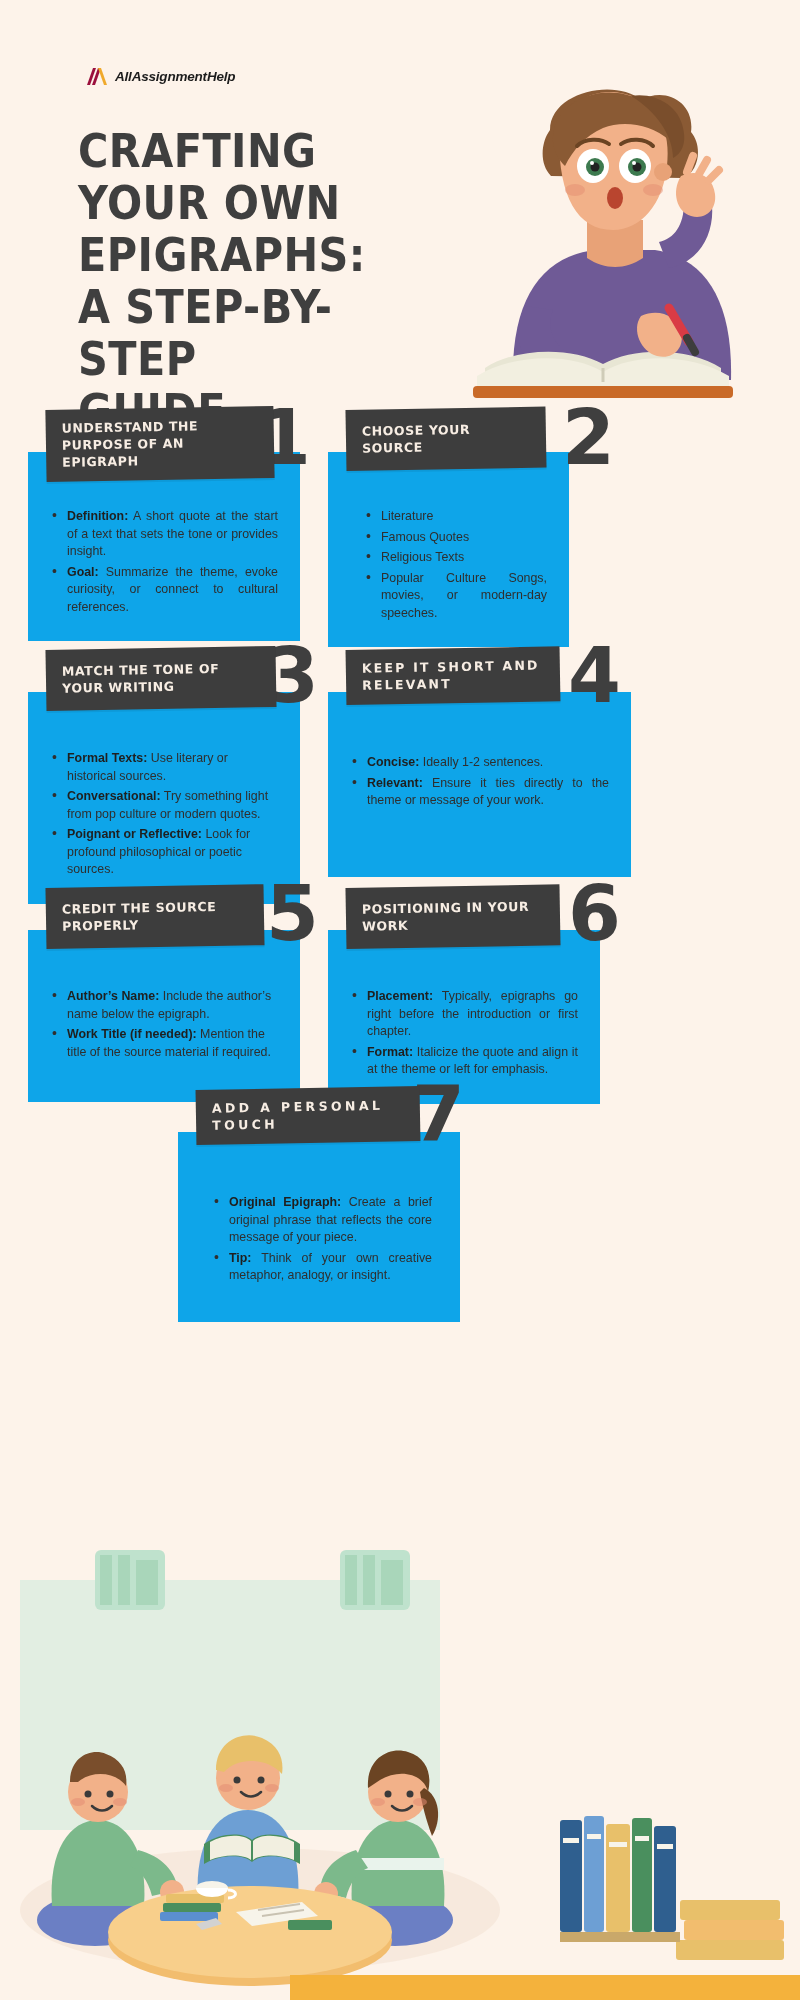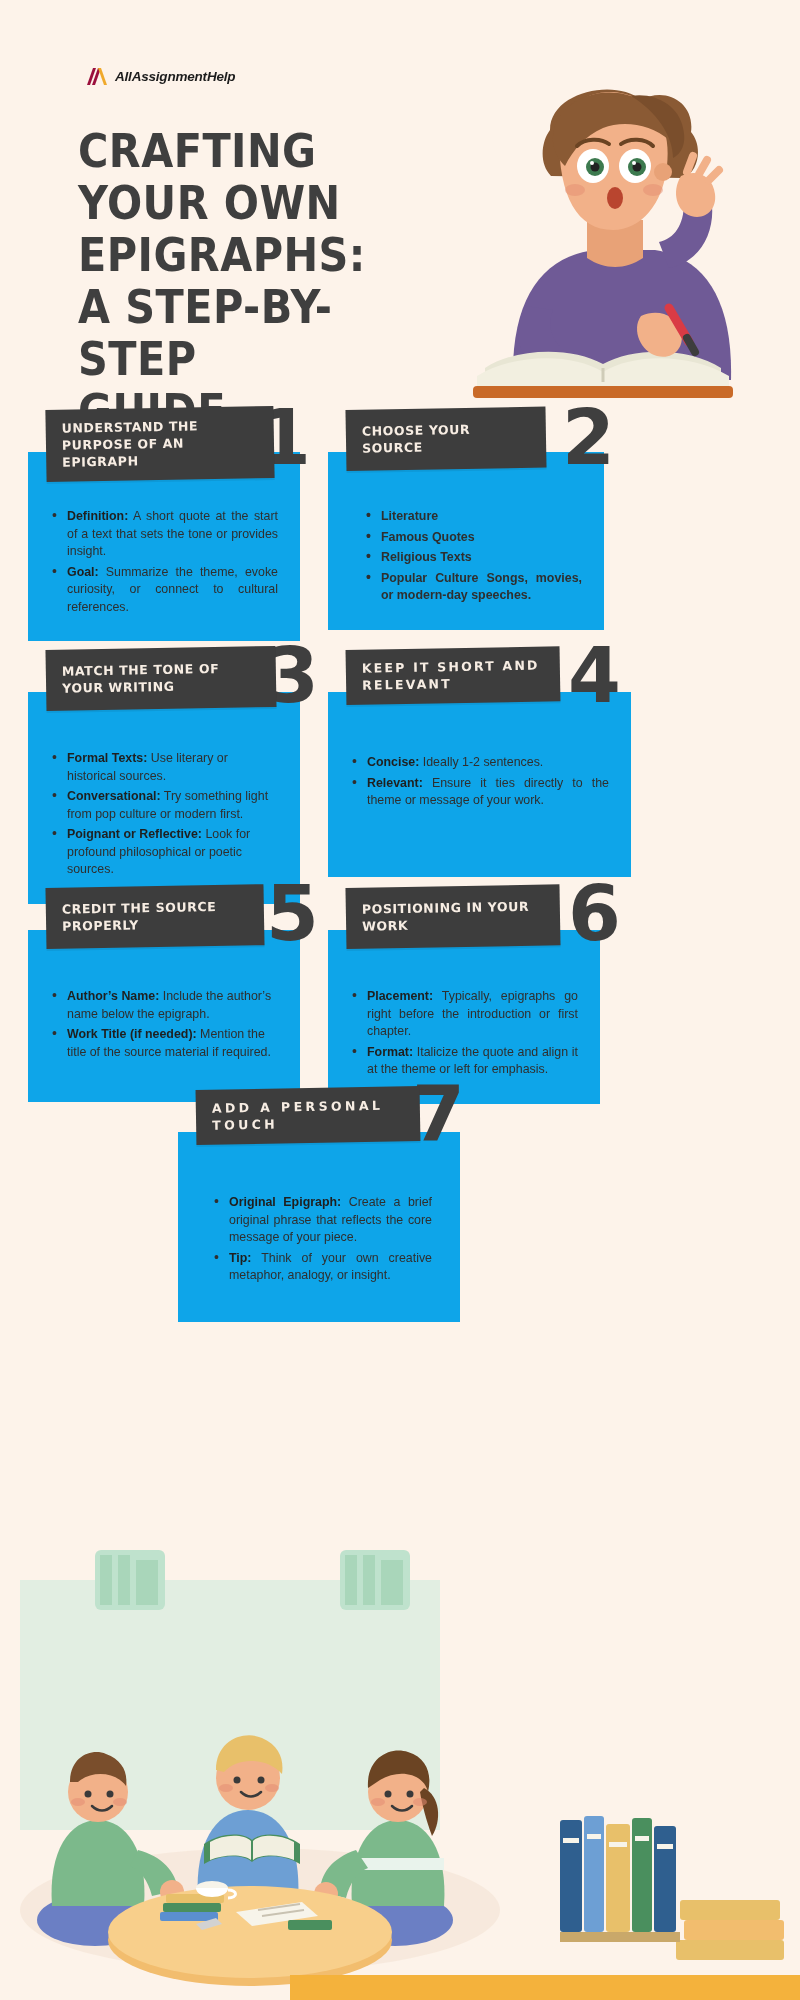--- a/index.html
+++ b/index.html
@@ -162,37 +162,37 @@
       <ul class="bullets">
         <li><b>Definition:</b><span> A short quote at the start of a text that sets the tone or provides insight.</span></li>
         <li><b>Goal:</b><span> Summarize the theme, evoke curiosity, or connect to cultural references.</span></li>
       </ul>
     </div>
     <div class="card-head sp1" style="width:228px;">Understand the Purpose of an Epigraph</div>
   </div>
 
   <div class="card" style="left:328px; top:410px; width:272px;">
     <div class="num" style="left:234px; top:-10px;">2</div>
-    <div class="card-body" style="width:276px; min-height:170px; padding-left:36px;font-weight:bold;">
+    <div class="card-body" style="width:241px; min-height:170px; padding-left:36px;">
       <ul class="bullets plain">
         <li>Literature</li>
         <li>Famous Quotes</li>
         <li>Religious Texts</li>
         <li style="text-align:justify;">Popular Culture Songs, movies, or modern-day speeches.</li>
       </ul>
     </div>
     <div class="card-head sp1" style="width:200px; padding-top:13px; padding-bottom:14px;">Choose Your Source</div>
   </div>
 
   <div class="card" style="left:28px; top:650px; width:272px;">
     <div class="num" style="left:238px; top:-12px;">3</div>
     <div class="card-body" style="width:272px; min-height:200px; padding-top:58px;">
       <ul class="bullets plain">
         <li><b>Formal Texts:</b><span> Use literary or historical sources.</span></li>
-        <li><b>Conversational:</b><span> Try something light from pop culture or modern first.</span></li>
+        <li><b>Conversational:</b><span> Try something light from pop culture or modern quotes.</span></li>
         <li><b>Poignant or Reflective:</b><span> Look for profound philosophical or poetic sources.</span></li>
       </ul>
     </div>
     <div class="card-head sp1" style="width:230px; padding-top:13px; padding-bottom:14px;">Match the Tone of Your Writing</div>
   </div>
 
   <div class="card" style="left:328px; top:650px; width:272px;">
     <div class="num" style="left:240px; top:-12px;">4</div>
     <div class="card-body" style="width:303px; min-height:185px; padding-top:62px;">
       <ul class="bullets">

